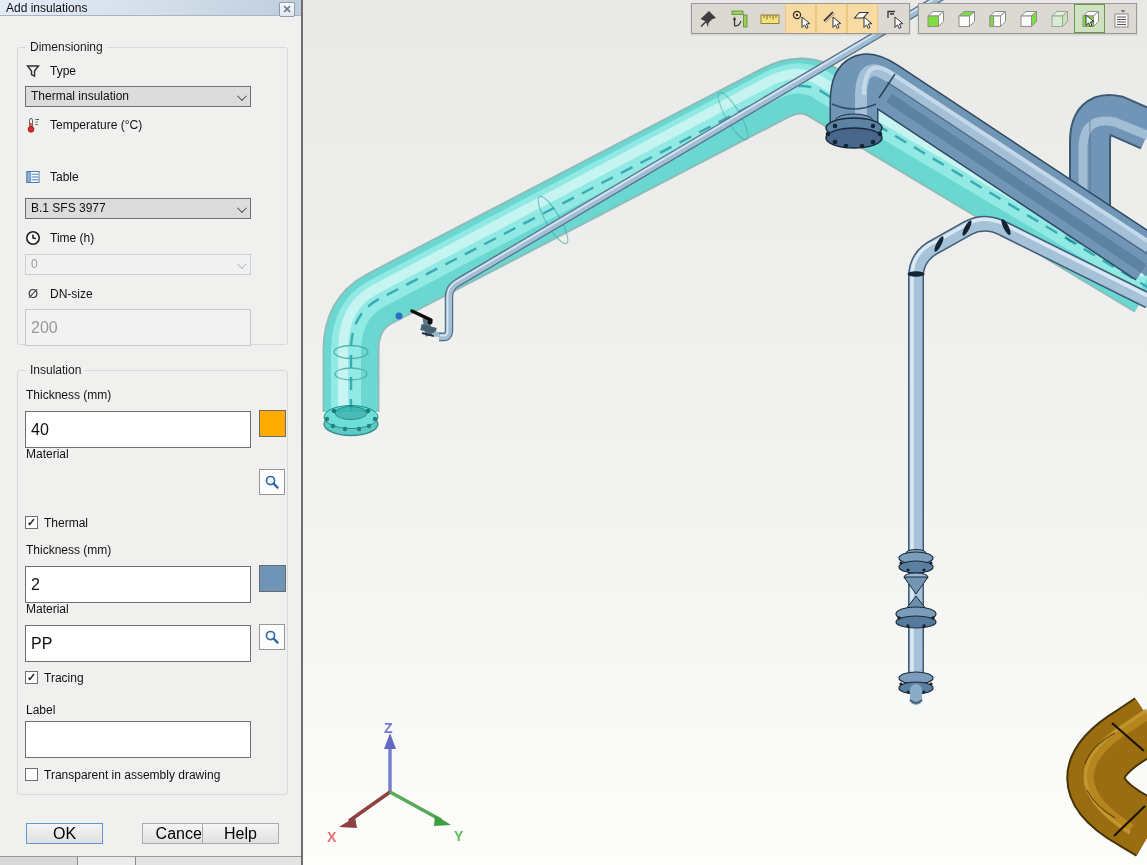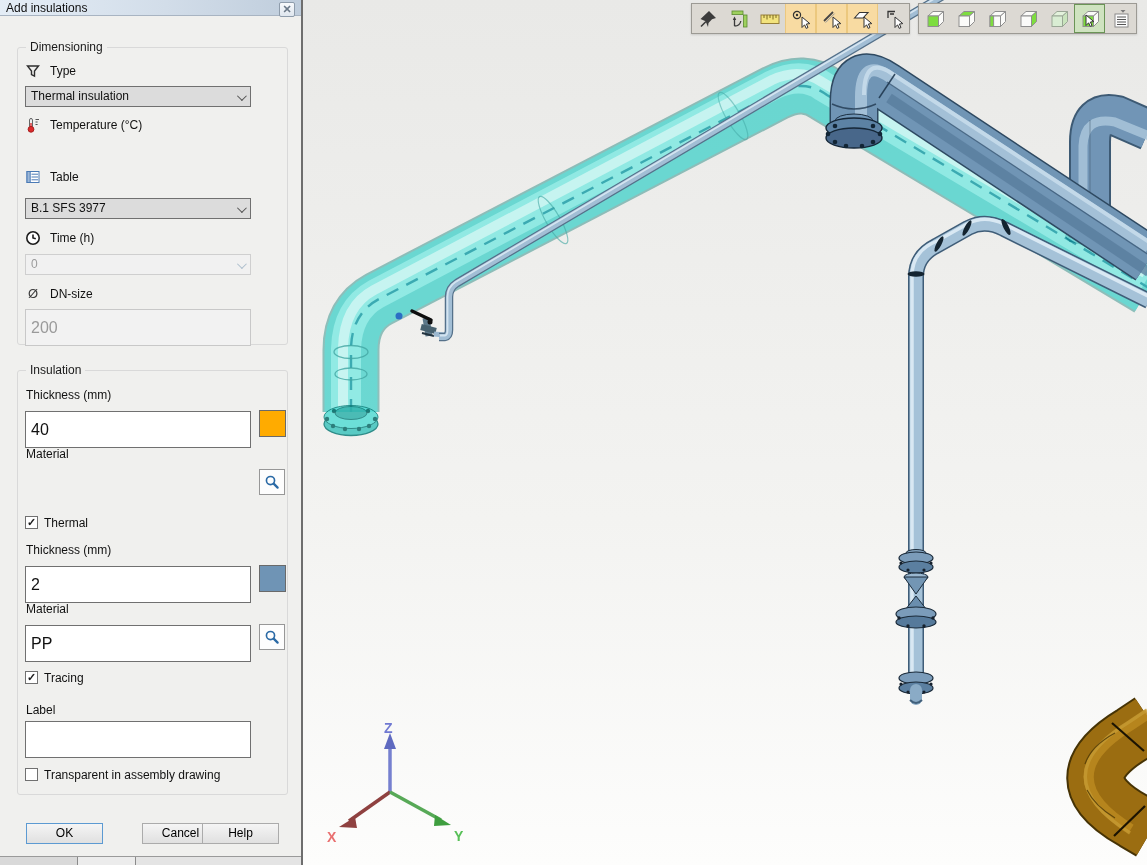--- a/index.html
+++ b/index.html
@@ -48,21 +48,21 @@
   .sq-btn { position:absolute; left:241px; width:26px; height:26px; border:1px solid #979797;
     background:#fdfdfd; display:flex; align-items:center; justify-content:center; }
 
   .chkrow { position:absolute; left:7px; display:flex; align-items:center; gap:6px; height:15px; }
   .chkbox { width:13px; height:13px; border:1px solid #707070; background:#fff;
     font-size:11px; line-height:11px; text-align:center; color:#1d1d1d; font-weight:bold; }
 
   .btnrow { position:absolute; left:0; top:823px; width:303px; height:21px; }
   .dlg-btn { position:absolute; top:0; width:77px; height:21px;
     border:1px solid #ababab; background:linear-gradient(#f5f5f5,#e0e0e0);
-    font-family:"Liberation Sans",sans-serif; font-size:12px; text-align:center; line-height:19px; }
+    font-family:"Liberation Sans",sans-serif; font-size:16px; text-align:center; line-height:19px; }
   .dlg-btn.focus { border-color:#5c9ad2; }
   .btn-ok { left:26px; } .btn-cancel { left:114px;margin-left:28px; } .btn-help { left:202px; }
 
   .bottom-strip { position:absolute; left:0; top:856px; width:301px; height:9px;
     border-top:1px solid #9a9a9a; display:flex; }
   .bottom-strip .s1 { width:78px; background:#d9d9d9; border-right:1px solid #8a8a8a; }
   .bottom-strip .s2 { width:58px; background:#ececec; border-right:1px solid #8a8a8a; }
   .bottom-strip .s3 { flex:1; background:#e4e4e4; }
 
   

